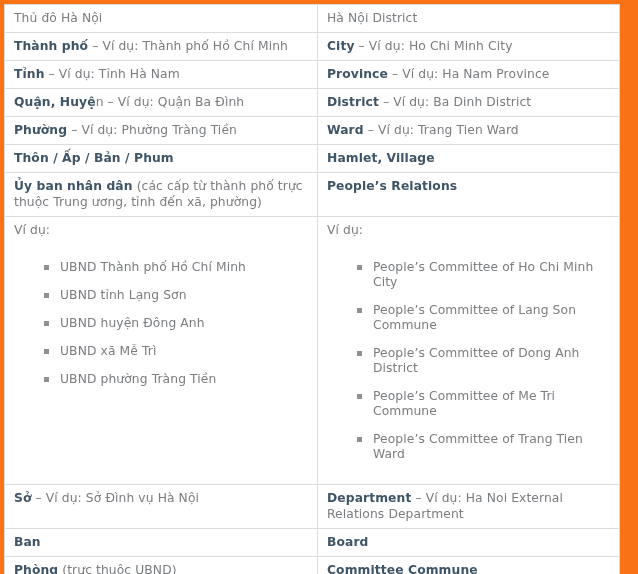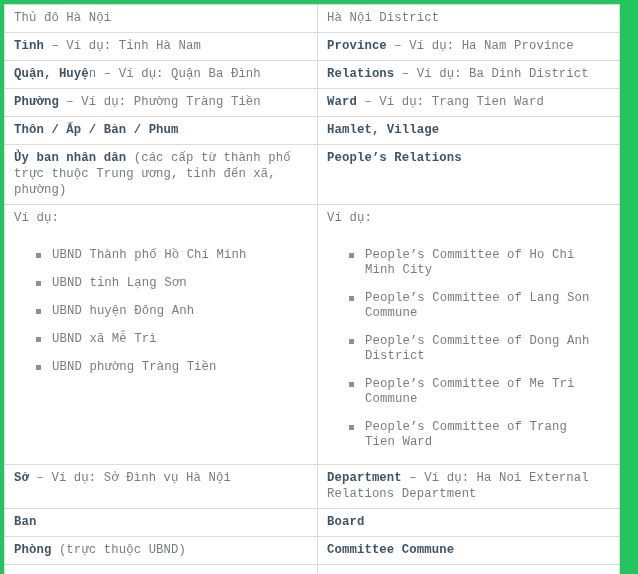--- a/index.html
+++ b/index.html
@@ -10,24 +10,23 @@
   body {
     width: 638px;
     height: 574px;
     overflow: hidden;
     font-family: "DejaVu Sans", "Liberation Sans", sans-serif;
   }
   .page {
     position: relative;
     width: 638px;
     height: 574px;
-    background: #22c55e;
+    background: #f97316;
     box-sizing: border-box;
     padding: 4px 19px 4px 4px;
-    font-family: Liberation Mono, monospace;
   }
   table.glossary {
     width: 615px;
     border-collapse: collapse;
     table-layout: fixed;
     border: 1px solid #dcdcdc;
     background: #ffffff;
   }
   table.glossary col.c1 { width: 313px; }
   table.glossary col.c2 { width: 302px; }
@@ -55,21 +54,21 @@
     padding-top: 7px;
     padding-bottom: 10px;
   }
   .ex-label {
     color: #7a7d80;
     display: block;
     margin-bottom: 22px;
   }
   ul.ex-list {
     list-style: none;
-    margin: 8px;
+    margin: 16px;
     padding: 0 0 0 14px;
   }
   ul.ex-list li {
     position: relative;
     color: #7a7d80;
     padding-left: 16px;
     margin-bottom: 13px;
     line-height: 15px;
   }
   ul.ex-list li:last-child { margin-bottom: 2px; }
@@ -91,26 +90,30 @@
     <colgroup>
       <col class="c1">
       <col class="c2">
     </colgroup>
     <tbody id="tbody">
         <tr class="">
           <td class="plain"><span class="txt">Thủ đô Hà Nội</span></td>
           <td class="plain"><span class="txt">Hà Nội District</span></td>
         </tr>
         <tr class="">
+          <td class=""><span class="term">Thành phố</span><span class="txt"> – Ví dụ: Thành phố Hồ Chí Minh</span></td>
+          <td class=""><span class="term">City</span><span class="txt"> – Ví dụ: Ho Chi Minh City</span></td>
+        </tr>
+        <tr class="">
           <td class=""><span class="term">Tỉnh</span><span class="txt"> – Ví dụ: Tỉnh Hà Nam</span></td>
           <td class=""><span class="term">Province</span><span class="txt"> – Ví dụ: Ha Nam Province</span></td>
         </tr>
         <tr class="">
           <td class=""><span class="term">Quận, Huyệ</span><span class="txt">n – Ví dụ: Quận Ba Đình</span></td>
-          <td class=""><span class="term">Relations</span><span class="txt"> – Ví dụ: Ba Dinh District</span></td>
+          <td class=""><span class="term">District</span><span class="txt"> – Ví dụ: Ba Dinh District</span></td>
         </tr>
         <tr class="">
           <td class=""><span class="term">Phường</span><span class="txt"> – Ví dụ: Phường Tràng Tiền</span></td>
           <td class=""><span class="term">Ward</span><span class="txt"> – Ví dụ: Trang Tien Ward</span></td>
         </tr>
         <tr class="">
           <td class=""><span class="term">Thôn / Ấp / Bản / Phum</span></td>
           <td class=""><span class="term">Hamlet, Village</span></td>
         </tr>
         <tr class="rowtall">

